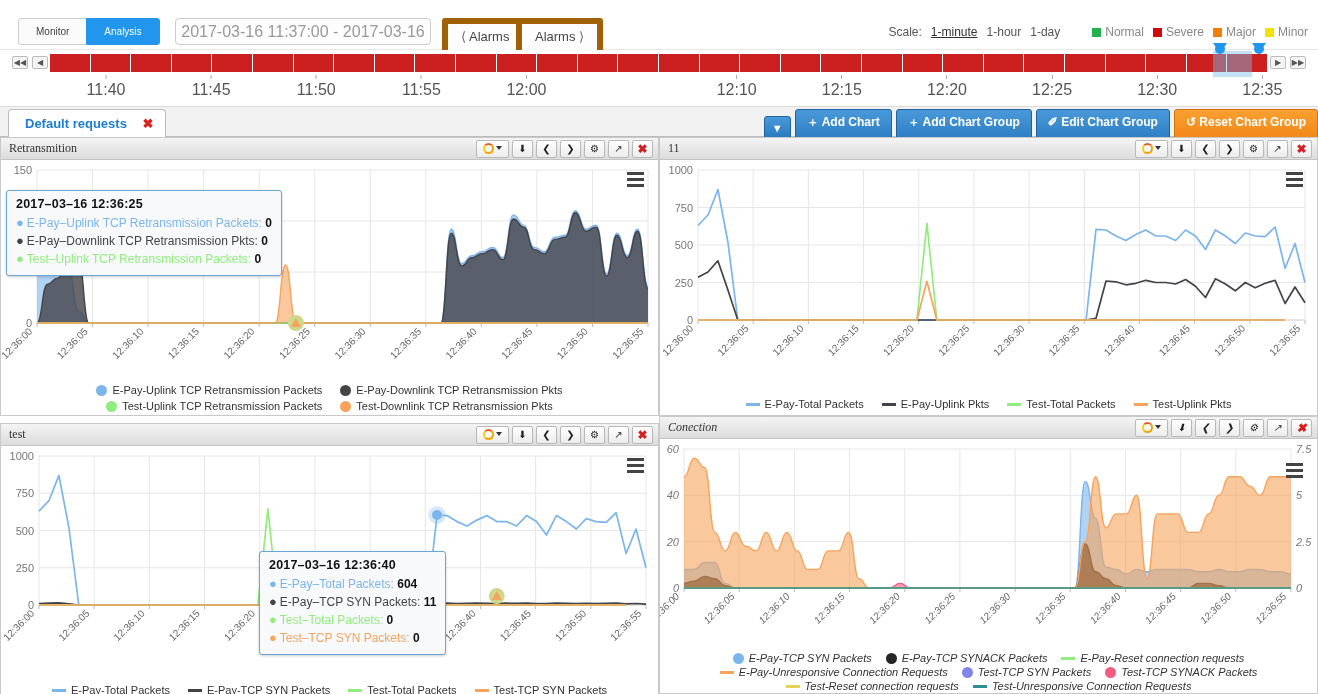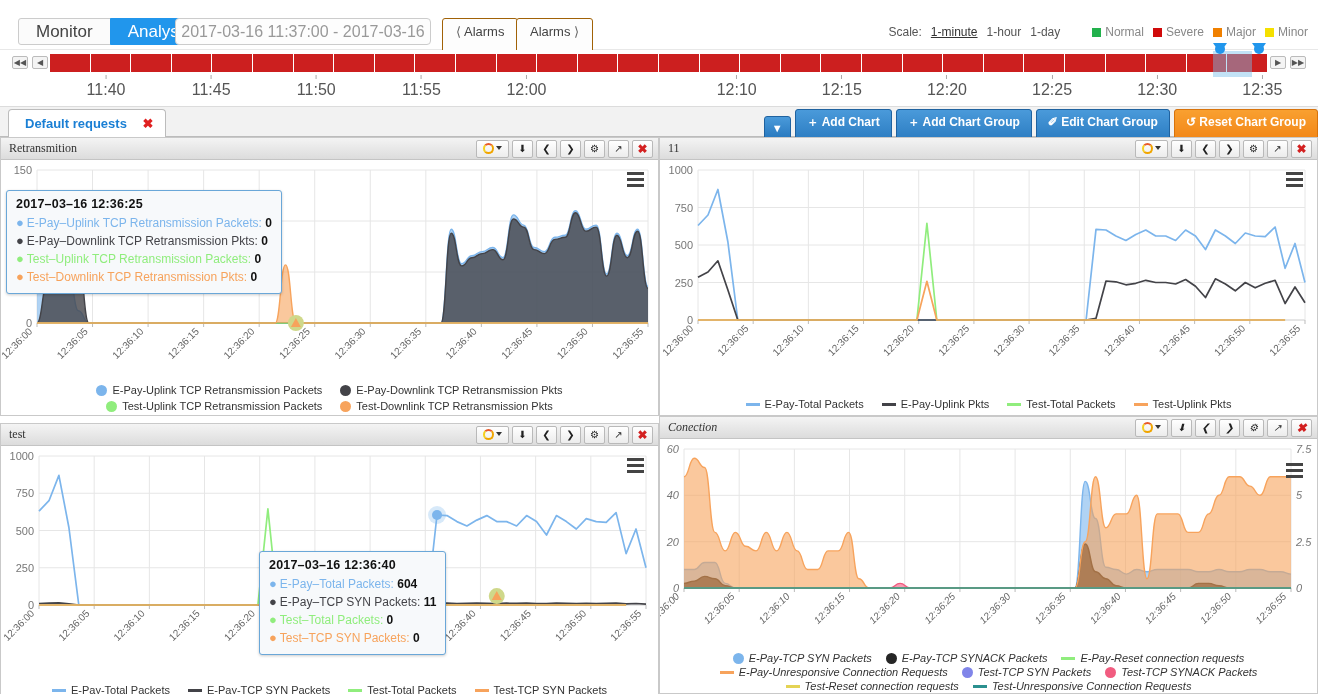--- a/index.html
+++ b/index.html
@@ -20,21 +20,21 @@
     background: #fff;
     border-bottom: 1px solid #e8e8e8;
   }
   .btn-group { position: absolute; top: 18px; left: 18px; display: flex; }
   .seg-btn {
     height: 27px; line-height: 25px;
     padding: 0 17px;
     border: 1px solid #ccc;
     background: #fbfbfb;
     color: #444;
-    font-size: 17px;
+    font-size: 10px;
     cursor: pointer;
     border-radius: 3px 0 0 3px;
   }
   .seg-btn.active {
     background: #2196ec;
     border-color: #2196ec;
     color: #fff;
     border-radius: 0 3px 3px 0;
     margin-left: -1px;
   }
@@ -44,21 +44,21 @@
     border: 1px solid #ccc; border-radius: 4px;
     background: #fdfdfd;
     text-align: center;
     color: #999;
     font-size: 16px;
     cursor: text;
   }
   .alarm-btn {
     position: absolute; top: 18px;
     height: 42px; line-height: 25px;
-    border: 1px solid #a16207; border-radius: 3px;
+    border: 6px solid #a16207; border-radius: 3px;
     background: #fdfdfd;
     color: #444; font-size: 13px;
     padding: 0 13px;
     cursor: pointer;
   }
   #alarm-prev { left: 442px; }
   #alarm-next { left: 516px; }
   .chev { color: #666; font-size: 13px; }
 
   #scale-area {
@@ -467,21 +467,20 @@
       <div class="hamburger">
           <i></i>
           <i></i>
           <i></i>
         </div>
       <div class="tooltip" id="tt0" style="left:5px; top:30px;">
           <div class="tt-time">2017–03–16 12:36:25</div>
           <div class="tt-row" style="color: rgb(124, 181, 236);"><span class="d" style="color:#7cb5ec">●</span><span>E-Pay–Uplink TCP Retransmission Packets</span>: <b>0</b></div>
           <div class="tt-row" style="color: rgb(67, 67, 72);"><span class="d" style="color:#434348">●</span><span>E-Pay–Downlink TCP Retransmission Pkts</span>: <b>0</b></div>
           <div class="tt-row" style="color: rgb(144, 237, 125);"><span class="d" style="color:#90ed7d">●</span><span>Test–Uplink TCP Retransmission Packets</span>: <b>0</b></div>
-          <div class="tt-row" style="color: rgb(247, 163, 92);"><span class="d" style="color:#f7a35c">●</span><span>Test–Downlink TCP Retransmission Pkts</span>: <b>0</b></div>
         </div>
       <div class="legend" id="lg0" style="bottom:3px;">
           <div class="li">
             <span class="dot" style="background:#7cb5ec"></span>
             <span>E-Pay-Uplink TCP Retransmission Packets</span>
           </div>
           <div class="li">
             <span class="dot" style="background:#434348"></span>
             <span>E-Pay-Downlink TCP Retransmission Pkts</span>
           </div>

